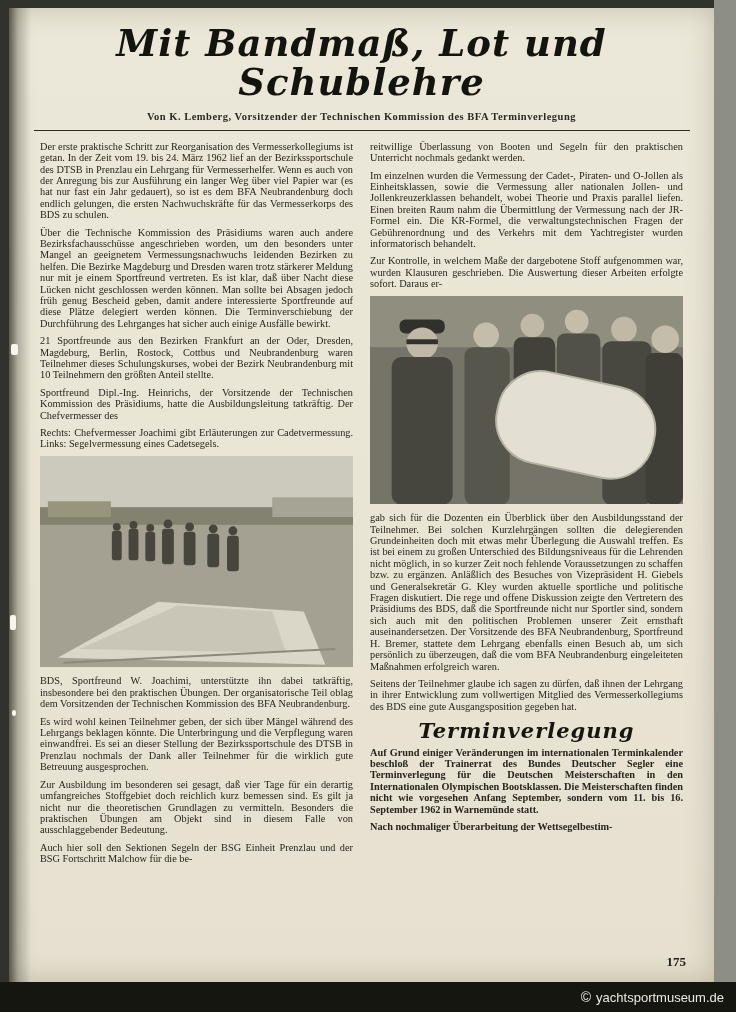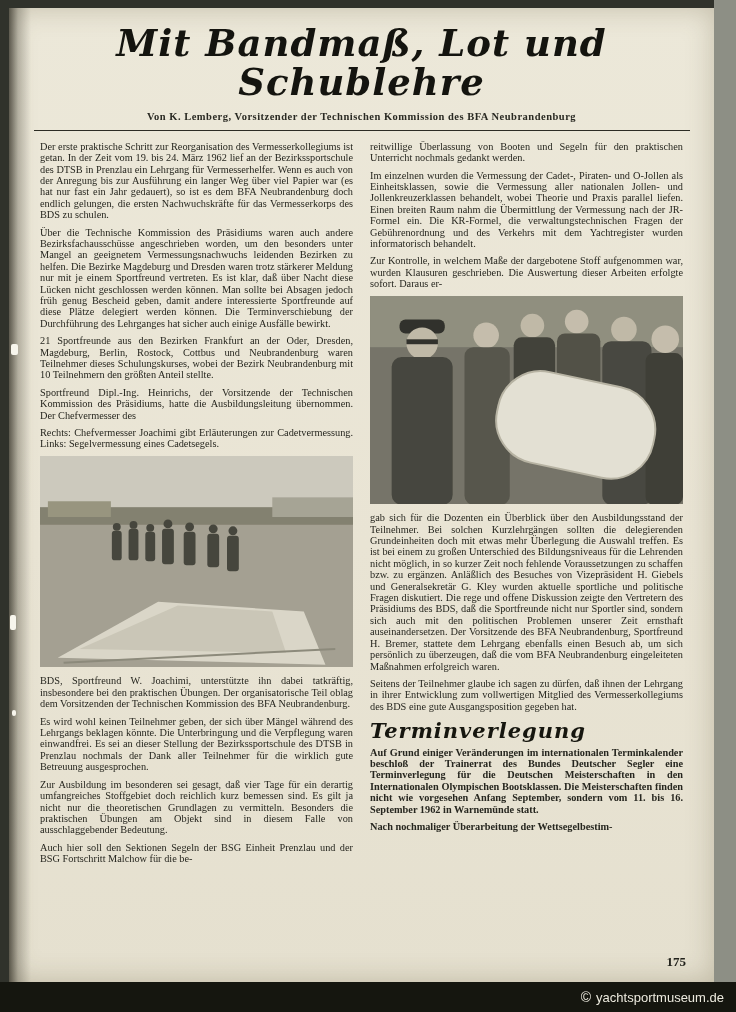--- a/index.html
+++ b/index.html
@@ -34,21 +34,21 @@
   .columns { display:flex; gap:17px; padding:0 31px; color:#26261f; }
   .col { flex:1; font-size:10.3px; line-height:11.4px; text-align:justify; hyphens:auto; }
   .col p { margin-bottom:6px; }
   .caption { margin:6px 0 6px; }
   .bold { font-weight:700; }
   figure.photo { margin:2px 0 8px; }
   figure.photo svg { display:block; width:100%; height:auto; filter:contrast(0.96); }
 
   .subheading {
     font-family:"DejaVu Serif", serif; font-style:italic; font-weight:700;
-    font-size:21px; text-align:left; margin:13px 0 10px; color:#16160f; letter-spacing:1px;
+    font-size:21px; text-align:center; margin:13px 0 10px; color:#16160f; letter-spacing:1px;
   }
   .pagenum { position:absolute; right:28px; bottom:12px; font-weight:700; font-size:13px; color:#22221c; }
 
   .footer-bar {
     position:absolute; left:0; bottom:0; width:736px; height:30px; background:#15160f;
     display:flex; align-items:center; justify-content:flex-end; padding-right:12px;
     color:#edebdf; font-family:"Liberation Sans", sans-serif; font-size:13px;
   }
   .copyright-icon { display:inline-block; margin-right:5px; font-size:14px; line-height:1; }
 </style>
@@ -60,31 +60,31 @@
 
   <div class="page">
     <div class="binding">
       <span class="speck s1"></span>
       <span class="speck s2"></span>
       <span class="speck s3"></span>
     </div>
 
     <header class="header">
       <h1 class="title">Mit Bandmaß, Lot und Schublehre</h1>
-      <div class="byline">Von K. Lemberg, Vorsitzender der Technischen Kommission des BFA Neubrandenburg</div>
+      <div class="byline">Von K. Lemberg, Vorsitzender der Technischen Kommission des BFA Terminverlegung</div>
       <hr class="rule">
     </header>
 
     <div class="columns" lang="de">
 
       <div class="col">
         <p>Der erste praktische Schritt zur Reorganisation des Vermesserkollegiums ist getan. In der Zeit vom 19. bis 24. März 1962 lief an der Bezirkssportschule des DTSB in Prenzlau ein Lehrgang für Vermesserhelfer. Wenn es auch von der Anregung bis zur Ausführung ein langer Weg über viel Papier war (es hat nur fast ein Jahr gedauert), so ist es dem BFA Neubrandenburg doch endlich gelungen, die ersten Nachwuchskräfte für das Vermesserkorps des BDS zu schulen.</p>
         <p>Über die Technische Kommission des Präsidiums waren auch andere Bezirksfachausschüsse angeschrieben worden, um den besonders unter Mangel an geeignetem Vermessungsnachwuchs leidenden Bezirken zu helfen. Die Bezirke Magdeburg und Dresden waren trotz stärkerer Meldung nur mit je einem Sportfreund vertreten. Es ist klar, daß über Nacht diese Lücken nicht geschlossen werden können. Man sollte bei Absagen jedoch früh genug Bescheid geben, damit andere interessierte Sportfreunde auf diese Plätze delegiert werden können. Die Terminverschiebung der Durchführung des Lehrganges hat sicher auch einige Ausfälle bewirkt.</p>
         <p>21 Sportfreunde aus den Bezirken Frankfurt an der Oder, Dresden, Magdeburg, Berlin, Rostock, Cottbus und Neubrandenburg waren Teilnehmer dieses Schulungskurses, wobei der Bezirk Neubrandenburg mit 10 Teilnehmern den größten Anteil stellte.</p>
-        <p>Sportfreund Dipl.-Ing. Heinrichs, der Vorsitzende der Technischen Kommission des Präsidiums, hatte die Ausbildungsleitung übernommen. Der Chefvermesser des</p>
+        <p>Sportfreund Dipl.-Ing. Heinrichs, der Vorsitzende der Technischen Kommission des Präsidiums, hatte die Ausbildungsleitung tatkräftig. Der Chefvermesser des</p>
         <p class="caption">Rechts: Chefvermesser Joachimi gibt Erläuterungen zur Cadetvermessung. Links: Segelvermessung eines Cadetsegels.</p>
 
         <figure class="photo">
           <svg viewBox="0 0 318 215" xmlns="http://www.w3.org/2000/svg">
             <rect width="318" height="215" fill="#b6b3a6"></rect>
             <rect width="318" height="62" fill="#cfccc0"></rect>
             <rect y="52" width="318" height="18" fill="#83816f"></rect>
             <rect x="236" y="42" width="82" height="20" fill="#a8a596"></rect>
             <rect x="8" y="46" width="64" height="16" fill="#99967f"></rect>
             <rect y="70" width="318" height="145" fill="#a5a193"></rect>

